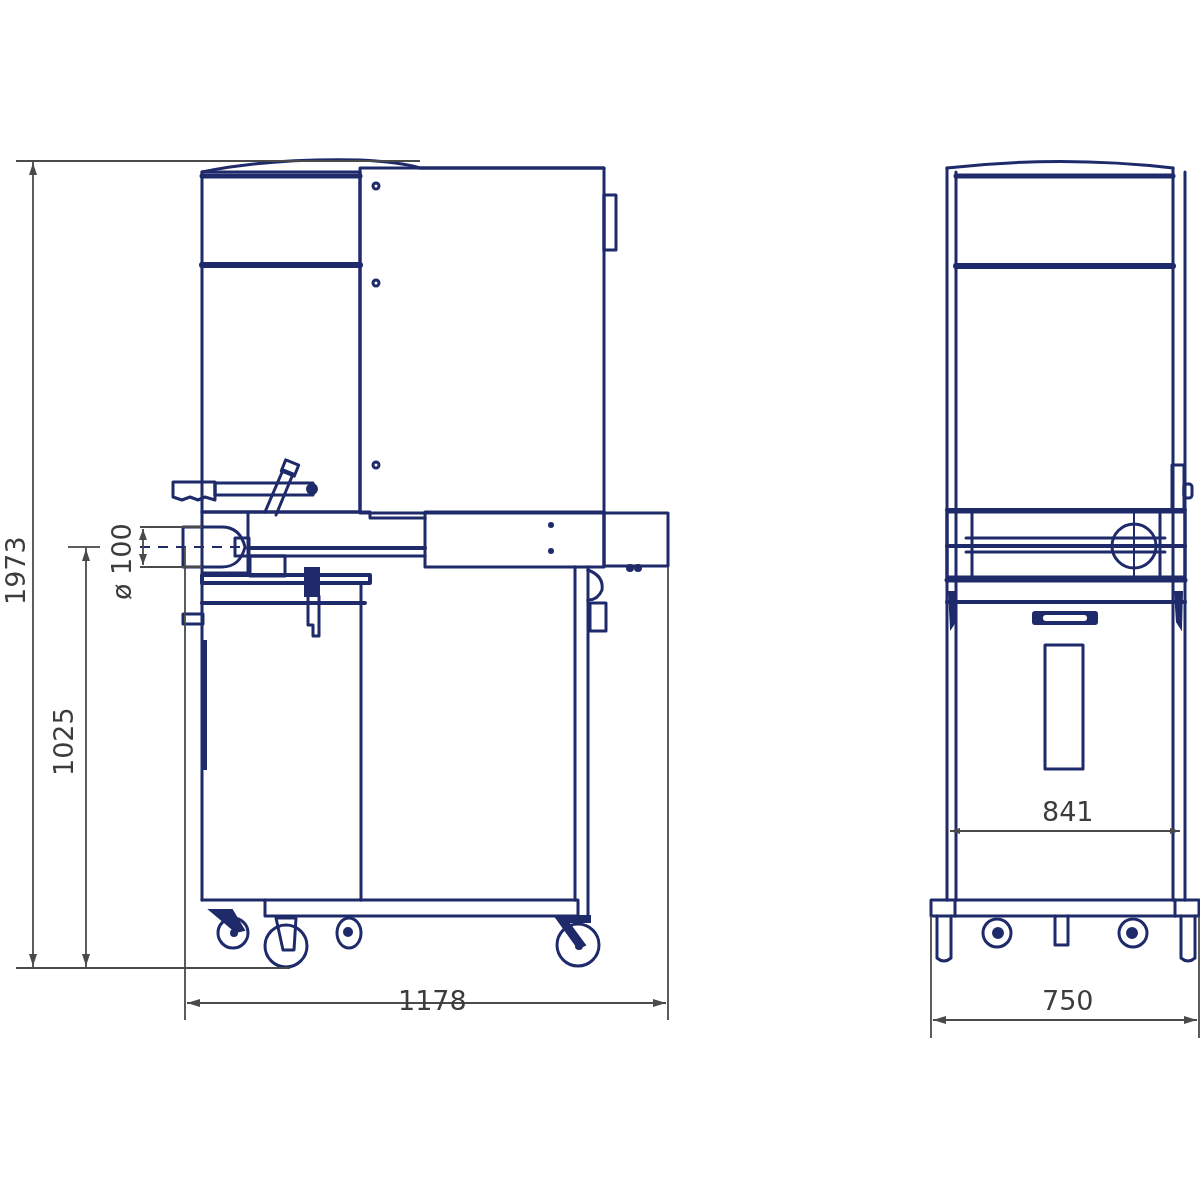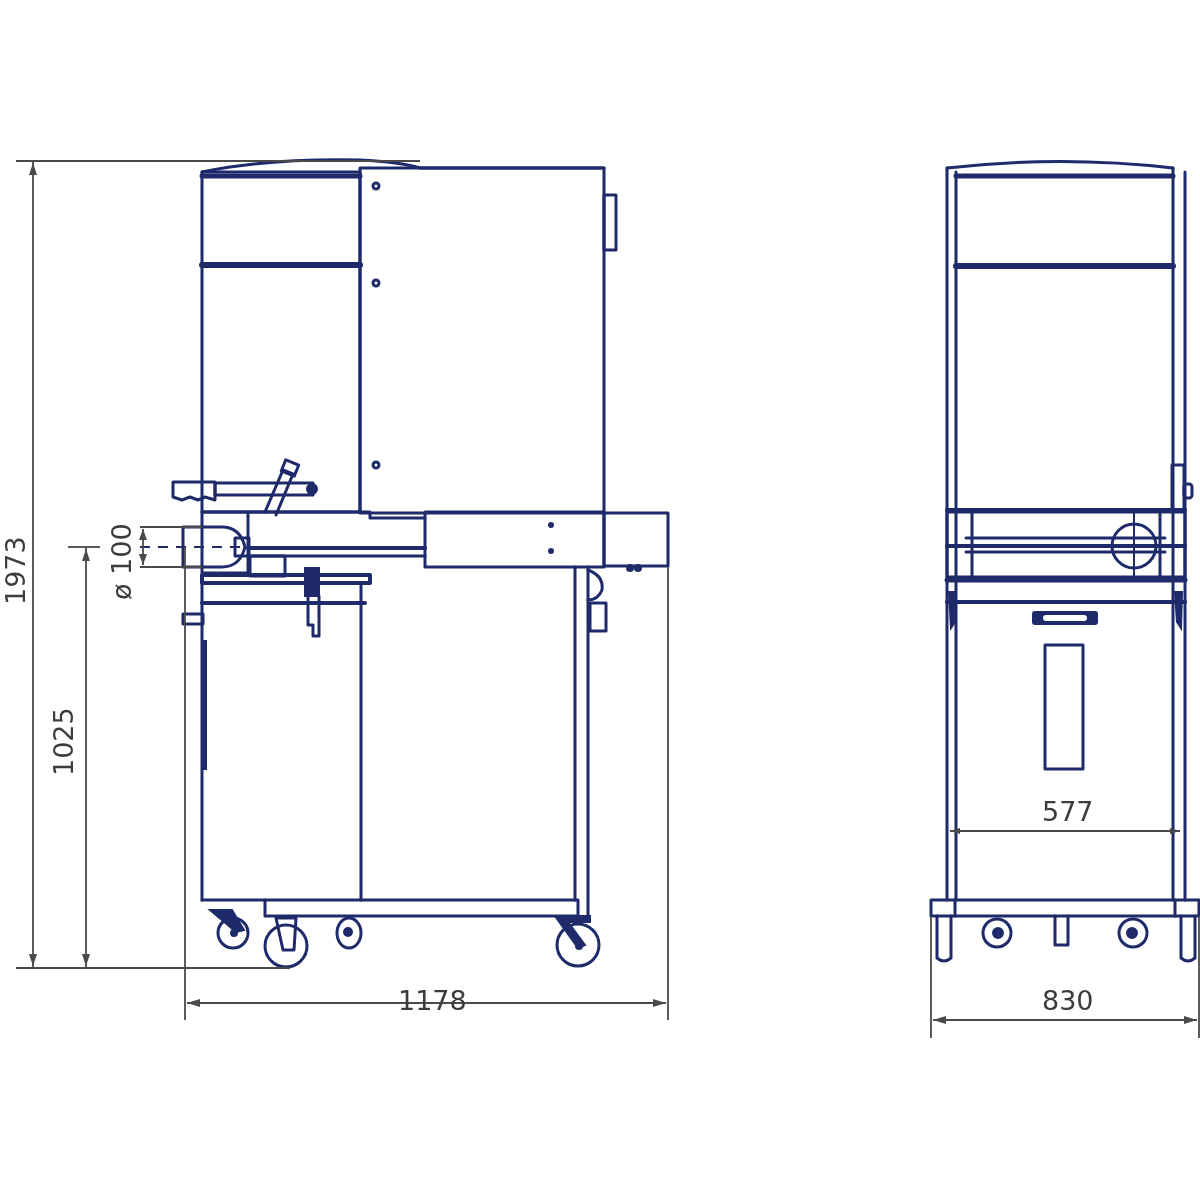--- a/index.html
+++ b/index.html
@@ -175,14 +175,14 @@
     <line class="d" x1="933" y1="1020" x2="1197" y2="1020"></line>
     <polygon class="ah" points="933,1020 946,1016 946,1024"></polygon>
     <polygon class="ah" points="1197,1020 1184,1016 1184,1024"></polygon>
   </g>
 </svg>
 
 <div class="lbl rot" style="left:2px; top:605px;">1973</div>
 <div class="lbl rot" style="left:108px; top:600px;">ø 100</div>
 <div class="lbl rot" style="left:50px; top:776px;">1025</div>
 <div class="lbl" style="left:398px; top:970px;margin-top:17px;">1178</div>
-<div class="lbl" style="left:1042px; top:798px;">577</div>
-<div class="lbl" style="left:1042px; top:987px;">830</div>
+<div class="lbl" style="left:1042px; top:798px;">841</div>
+<div class="lbl" style="left:1042px; top:987px;">750</div>
 
 </body></html>

